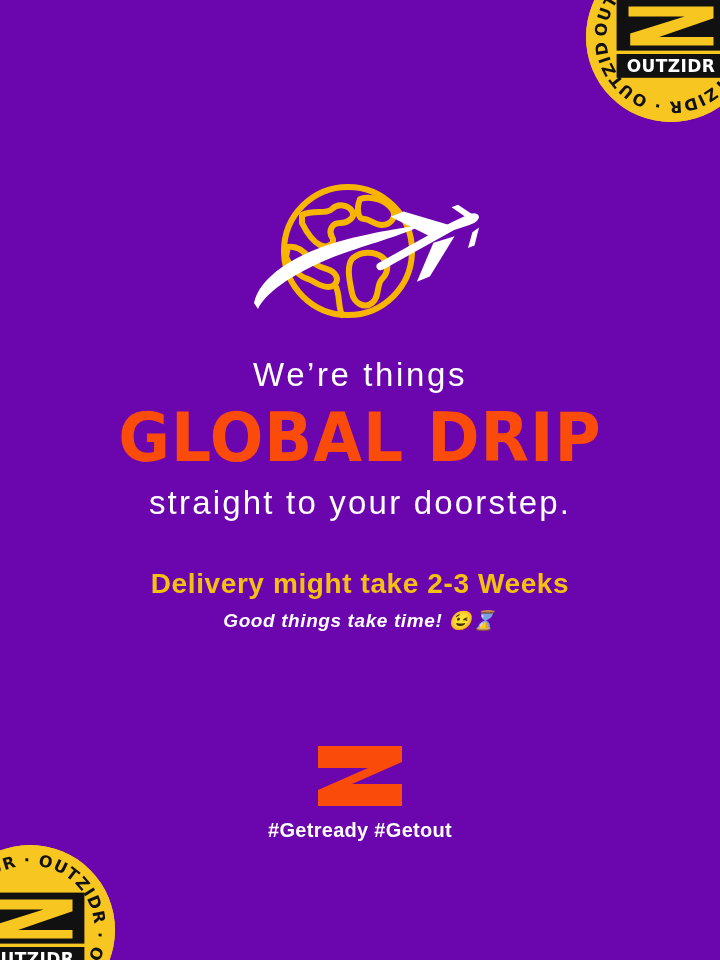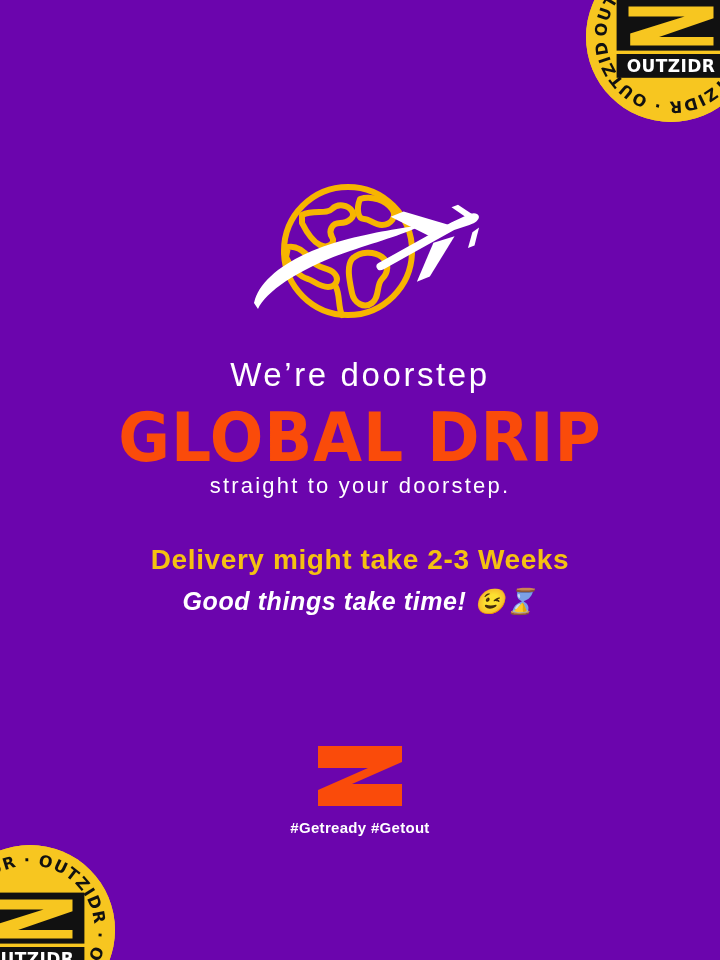--- a/index.html
+++ b/index.html
@@ -67,55 +67,55 @@
     font-weight: 700;
     letter-spacing: 1px;
     line-height: 1.08;
     margin-top: 8px;
     transform: scaleX(1.03);
     font-stretch: condensed;
     font-family: "DejaVu Sans", sans-serif;
   }
   .line-door {
     color: #FFFFFF;
-    font-size: 22px;
+    font-size: 33px;
     font-weight: 300;
     letter-spacing: 2.2px;
     line-height: 1.05;
-    margin-top: 0;
+    margin-top: 12px;
   }
   .line-delivery {
     color: #F5C111;
     font-size: 28px;
     font-weight: 700;
     letter-spacing: 0.6px;
     line-height: 1.05;
     margin-top: 48px;
   }
   .line-good {
     color: #FFFFFF;
-    font-size: 25px;
+    font-size: 19px;
     font-weight: 700;
     font-style: italic;
     letter-spacing: 0.6px;
     line-height: 1.05;
     margin-top: 13px;
   }
 
   
   .footer {
     position: absolute;
     left: 0; right: 0;
     top: 746px;
     text-align: center;
   }
   .zmark { display: block; margin: 0 auto; }
   .hashtags {
     color: #FFFFFF;
-    font-size: 15px;
+    font-size: 20px;
     font-weight: 700;
     letter-spacing: 0.3px;
     margin-top: 13px;
   }
 </style>
 </head>
 <body>
 
 <div id="poster">
 
@@ -182,21 +182,21 @@
                  L18 4 L-62 14 C-66 14.4, -68 13, -68 10 C-68 7, -66 6.3, -62 6 Z" fill="#FFFFFF"></path>
         <path d="M-6 2 L-36 -32 L-22 -32 L16 -2 Z" fill="#FFFFFF"></path>
         <path d="M-6 8 L-36 38 L-22 38 L16 10 Z" fill="#FFFFFF"></path>
         <path d="M34 -3 L24 -18 L31 -18 L42 -2 Z" fill="#FFFFFF"></path>
         <path d="M34 13 L24 26 L31 26 L42 11 Z" fill="#FFFFFF"></path>
       </g>
     </svg>
   </div>
 
   <div class="copy">
-    <div class="line-serving">We’re doorstep</div>
+    <div class="line-serving">We’re things</div>
     <div class="line-global">GLOBAL DRIP</div>
     <div class="line-door">straight to your doorstep.</div>
     <div class="line-delivery">Delivery might take 2-3 Weeks</div>
     <div class="line-good">Good things take time! 😉⌛</div>
   </div>
 
   <div class="footer">
     <svg class="zmark" width="84" height="60" viewBox="0 0 84 60" aria-hidden="true">
       <polygon points="0,0 84,0 84,16 34,38 84,38 84,60 0,60 0,44 50,22 0,22" fill="#FA4B0A"></polygon>
     </svg>

